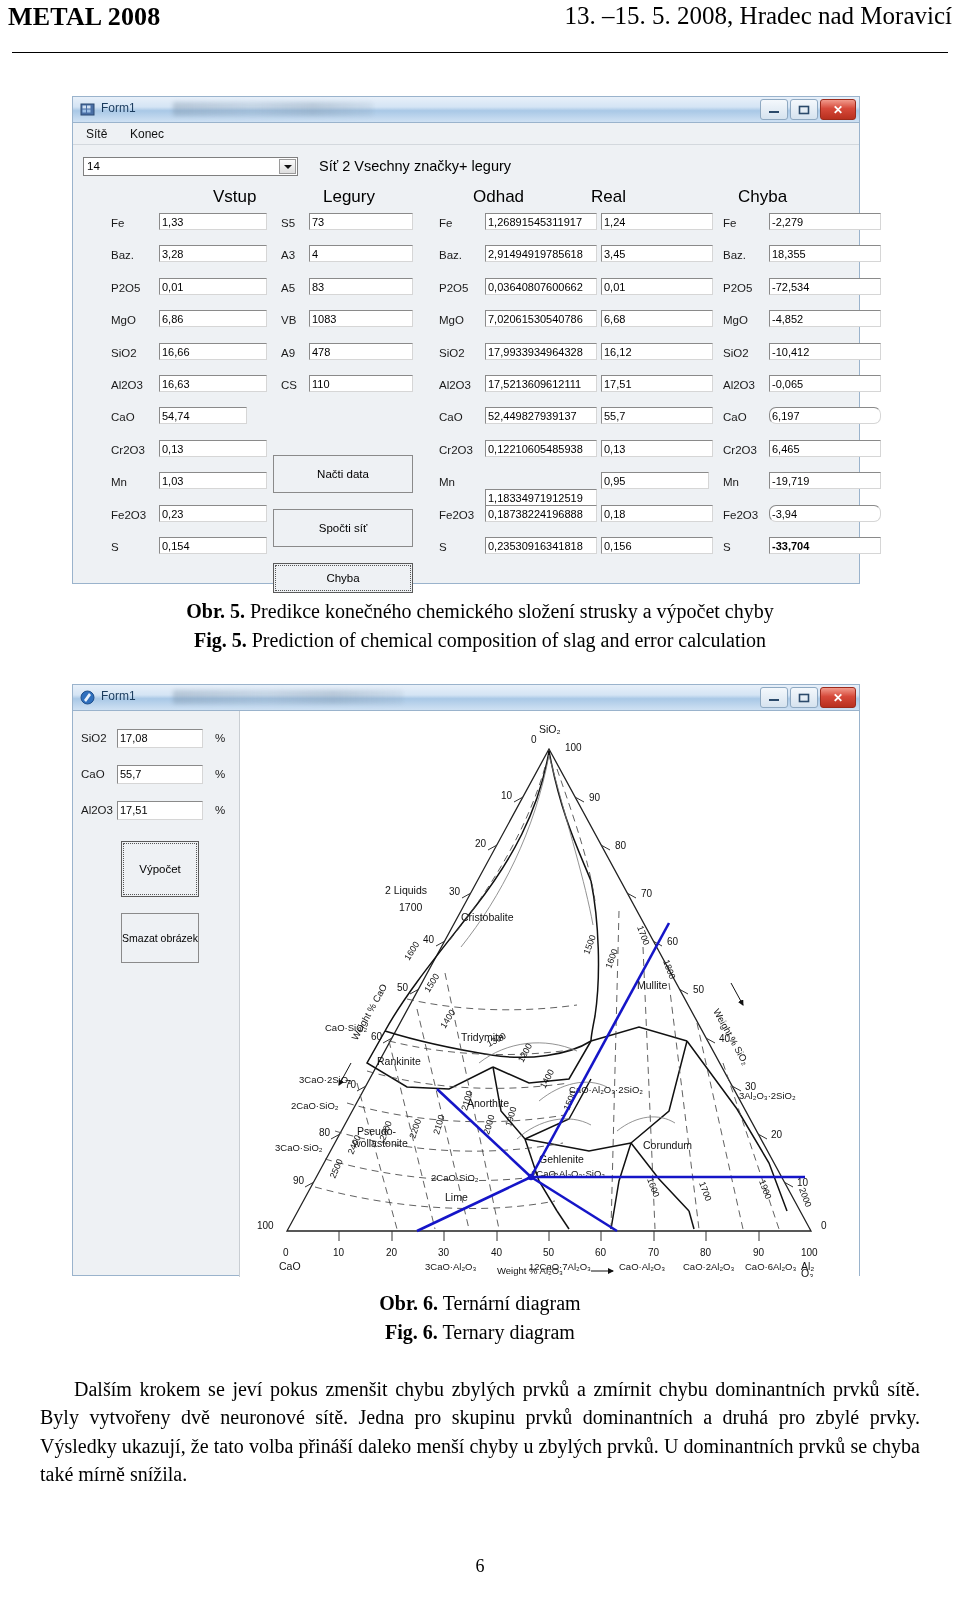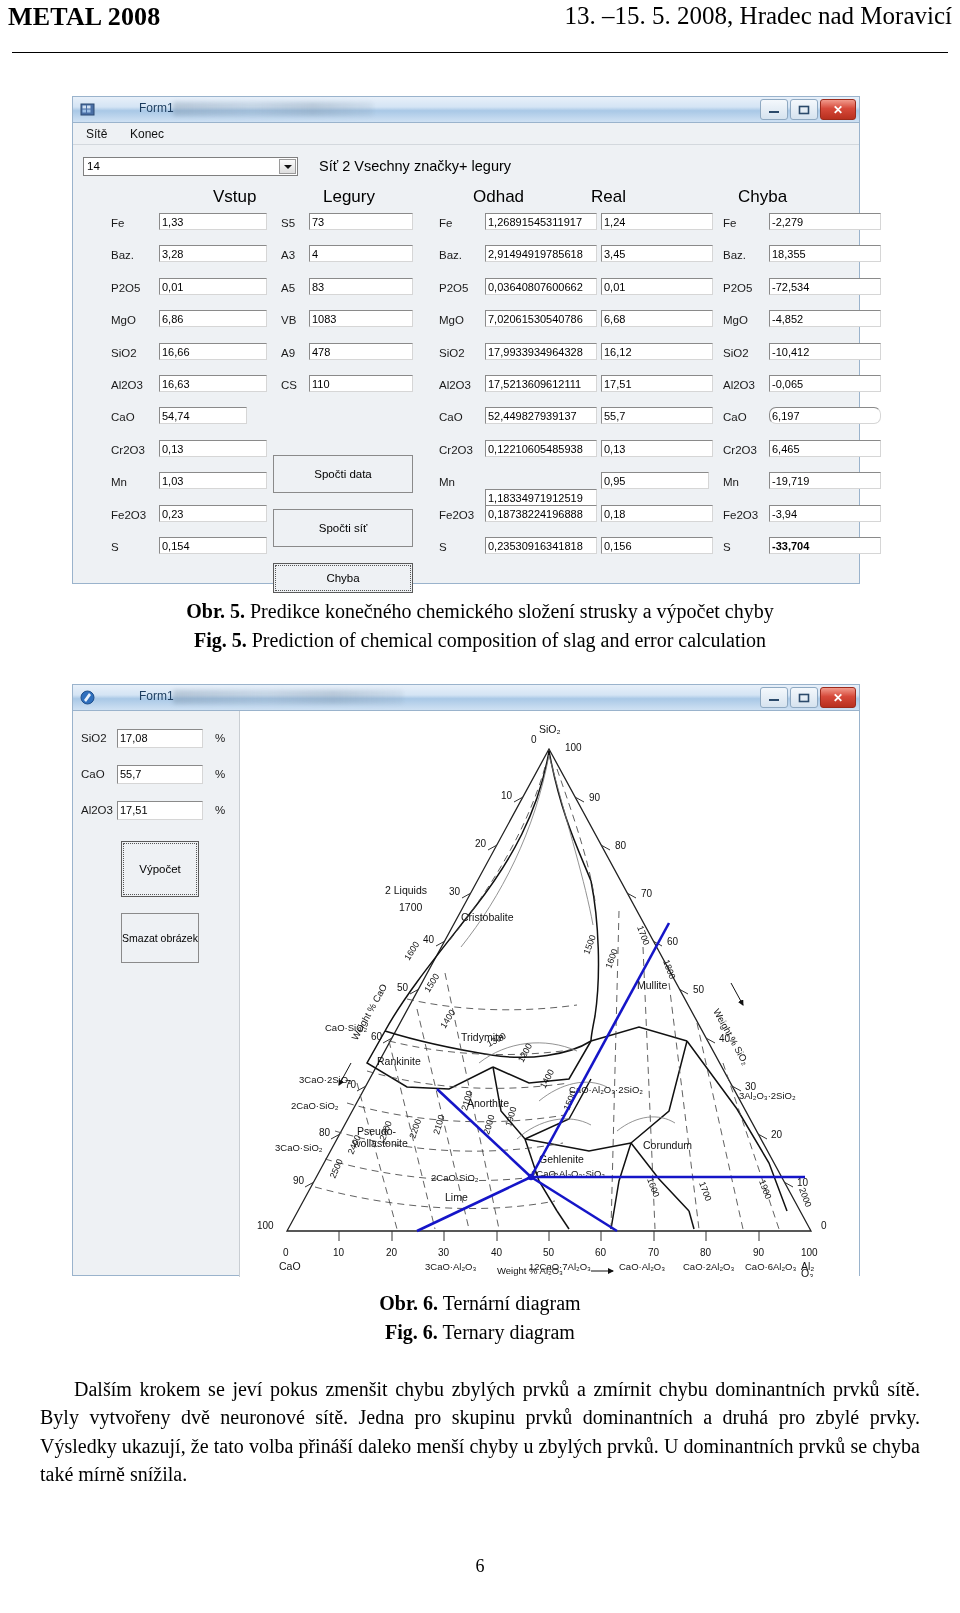--- a/index.html
+++ b/index.html
@@ -45,21 +45,21 @@
   }
   .titlebar.blurred{
     background:linear-gradient(180deg,#e8f0f9 0%,#d4e4f4 40%,#a9c8e6 55%,#cfe1f3 100%);
   }
   .tb-icon{
     position:absolute;left:7px;top:5px;width:15px;height:15px;
   }
   .tb-title{
     position:absolute;left:28px;top:4px;
     font-family:"Liberation Sans", sans-serif;
-    font-size:12px;color:#1b3c5e;margin-left:38px;
+    font-size:12px;color:#1b3c5e;
   }
   .tb-blurtext{
     position:absolute;left:100px;top:5px;height:14px;width:200px;
     background:linear-gradient(90deg,rgba(120,140,160,.35),rgba(120,140,160,.18) 40%,rgba(120,140,160,.32) 70%,rgba(120,140,160,.1));
     filter:blur(2.2px);border-radius:2px;
   }
   .tb-btns{position:absolute;right:3px;top:2px;height:20px;display:flex;gap:2px;}
   .tb-btn{
     width:26px;height:19px;border:1px solid #8fa9c2;border-radius:3px;
     background:linear-gradient(180deg,#f4f8fc,#d6e3ef);
@@ -278,21 +278,21 @@
             <div class="tbox" style="left: 412px; width: 112px; top: 327.2px; margin-top: 17px;">1,18334971912519</div>
             <div class="tbox" style="left: 528px; width: 108px; top: 327.2px;">0,95</div>
             <div class="lbl" style="left: 650px; top: 331.2px;">Mn</div>
             <div class="tbox" style="left: 696px; width: 112px; top: 327.2px;">-19,719</div>
             <div class="lbl" style="left: 38px; top: 363.6px;">Fe2O3</div>
             <div class="tbox" style="left: 86px; width: 108px; top: 359.6px;">0,23</div>
             <div class="lbl" style="left: 366px; top: 363.6px;">Fe2O3</div>
             <div class="tbox" style="left: 412px; width: 112px; top: 359.6px;">0,18738224196888</div>
             <div class="tbox" style="left: 528px; width: 112px; top: 359.6px;">0,18</div>
             <div class="lbl" style="left: 650px; top: 363.6px;">Fe2O3</div>
-            <div class="tbox" style="left: 696px; width: 112px; top: 359.6px;">-3,94</div>
+            <div class="tbox" style="left: 696px; width: 112px; top: 359.6px; border-radius: 7px;">-3,94</div>
             <div class="lbl" style="left: 38px; top: 396px;">S</div>
             <div class="tbox" style="left: 86px; width: 108px; top: 392px;">0,154</div>
             <div class="lbl" style="left: 366px; top: 396px;">S</div>
             <div class="tbox" style="left: 412px; width: 112px; top: 392px;">0,23530916341818</div>
             <div class="tbox" style="left: 528px; width: 112px; top: 392px;">0,156</div>
             <div class="lbl" style="left: 650px; top: 396px;">S</div>
             <div class="tbox" style="left: 696px; width: 112px; top: 392px; font-weight: bold;">-33,704</div>
           </div>
         <div id="f5alloys">
             <div class="lbl" style="left: 208px; top: 72px;">S5</div>
@@ -302,21 +302,21 @@
             <div class="lbl" style="left: 208px; top: 136.8px;">A5</div>
             <div class="tbox" style="left: 236px; width: 104px; top: 132.8px;">83</div>
             <div class="lbl" style="left: 208px; top: 169.2px;">VB</div>
             <div class="tbox" style="left: 236px; width: 104px; top: 165.2px;">1083</div>
             <div class="lbl" style="left: 208px; top: 201.6px;">A9</div>
             <div class="tbox" style="left: 236px; width: 104px; top: 197.6px;">478</div>
             <div class="lbl" style="left: 208px; top: 234px;">CS</div>
             <div class="tbox" style="left: 236px; width: 104px; top: 230px;">110</div>
           </div>
 
-        <div class="btn" style="left:200px;top:310px;width:140px;height:38px;">Spočti data</div>
+        <div class="btn" style="left:200px;top:310px;width:140px;height:38px;">Načti data</div>
         <div class="btn" style="left:200px;top:364px;width:140px;height:38px;">Spočti síť</div>
         <div class="btn focus" style="left:200px;top:418px;width:140px;height:30px;">Chyba</div>
 
       </div>
     </div>
   </div>
 
   <div class="caption" style="top:600px;">
     <b>Obr. 5.</b><span> Predikce konečného chemického složení strusky a výpočet chyby</span>
   </div>

